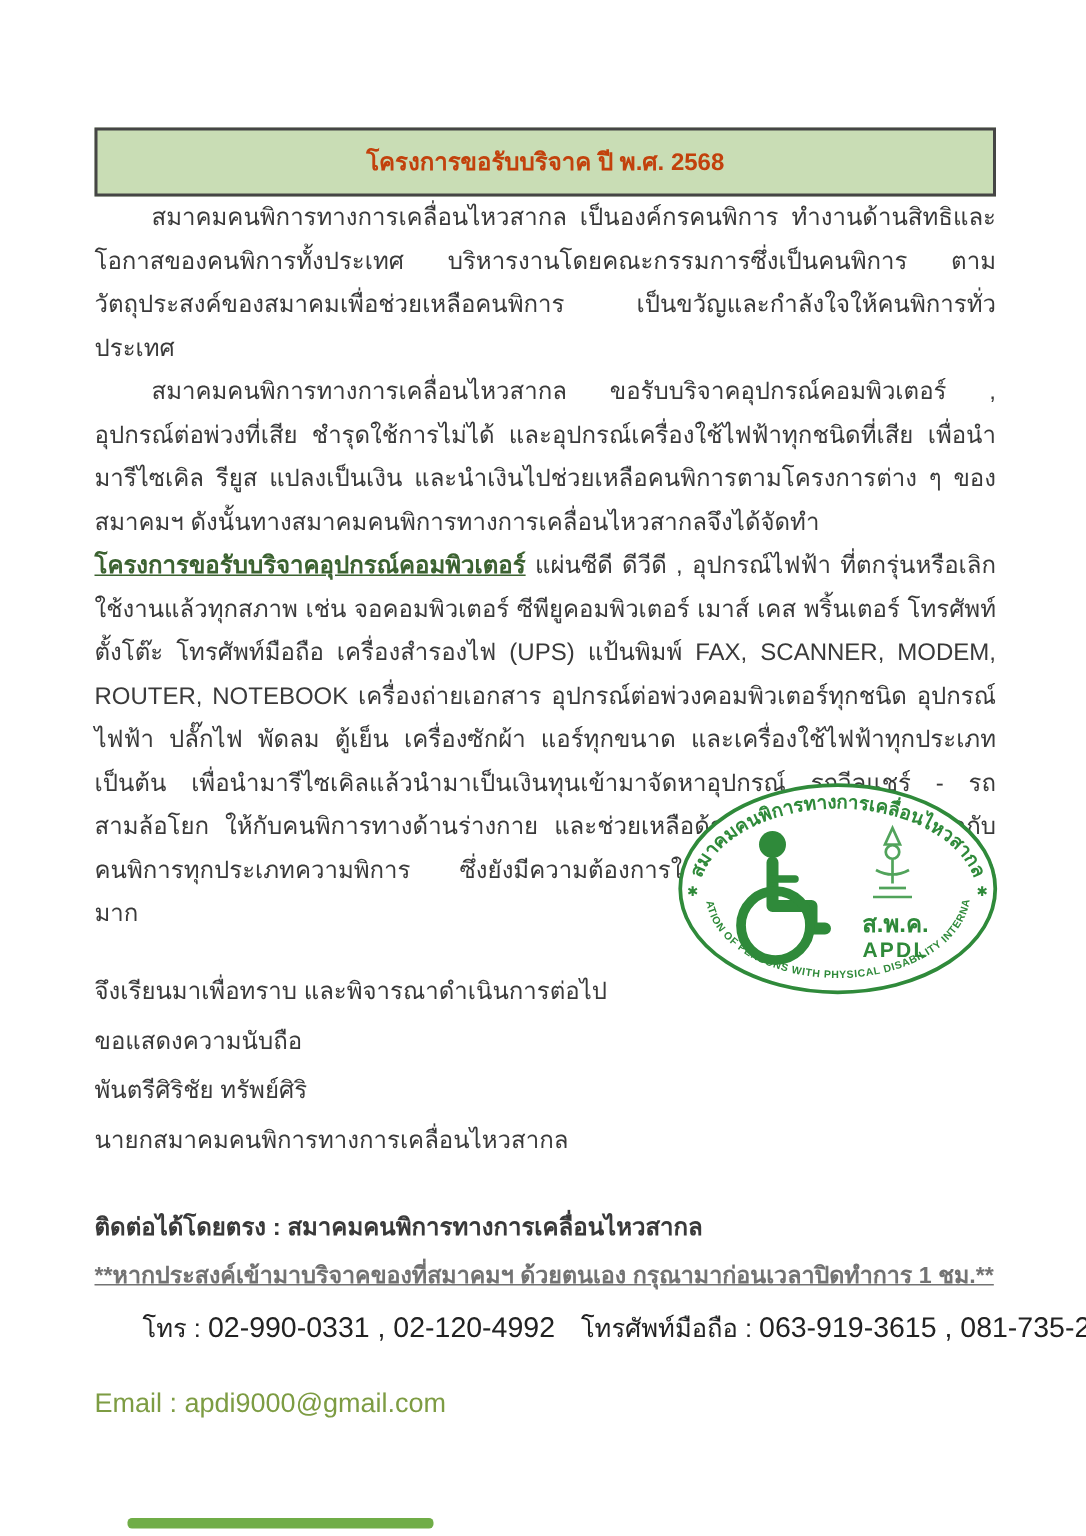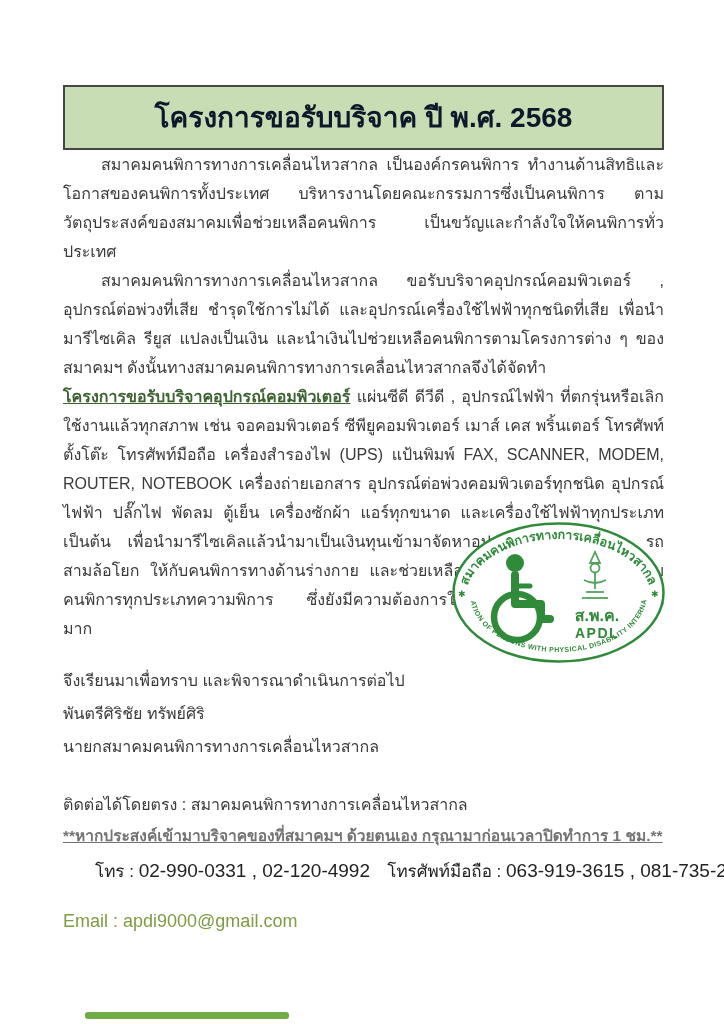--- a/index.html
+++ b/index.html
@@ -7,32 +7,32 @@
   .page {
     position:relative; width:724px; height:1024px; background:#ffffff;
     font-family:"Liberation Sans","DejaVu Sans",sans-serif;
     color:#3a3a3a; overflow:hidden;
   }
   .content { position:absolute; left:63px; top:85px; width:601px; }
   .header-box {
     box-sizing:border-box; width:100%; border:2px solid #454545;
     background:#c9ddb5; text-align:center; padding:8px 0 9px 0;
   }
-  .header-box .title { font-size:28px; font-weight:bold; color:#0f172a; }
+  .header-box .title { font-size:16px; font-weight:bold; color:#c2410c; }
   p.body-par {
     margin:0; font-size:16px; line-height:29px; text-align:justify;
     color:#3a3a3a;
   }
   .p1 { margin-top:11px; text-indent:38px; }
   .p2 { margin-top:14px; text-indent:38px; }
   .p3 { margin-top:9px; }
   .project-link { color:#3c6231; text-decoration:underline; font-weight:bold; }
   .signoff { margin-top:21px; font-size:16px; line-height:33px; color:#3a3a3a; }
   .signoff div { white-space:nowrap; }
-  .contact { margin-top:27px; font-size:16px; line-height:30px; color:#3a3a3a; }
+  .contact { margin-top:27px; font-size:16px; line-height:30px; color:#3a3a3a;font-weight:bold; }
   .contact div { white-space:nowrap; }
   .warning {
     margin-top:3px; font-size:15.5px; font-weight:bold; color:#737373;
     text-decoration:underline; white-space:nowrap;
   }
   .phone-line { margin-top:9px; font-size:19px; color:#222; white-space:nowrap; }
   .phone-line .lbl { font-size:17px;margin-left:32px; }
   .email-line { margin-top:27px; font-size:18px; color:#7d9c43; }
   .logo-wrap { position:absolute; left:449px; top:518px; width:219px; height:149px; }
   .bottom-bar {
@@ -51,20 +51,21 @@
     </div>
 
     <p class="body-par p1">สมาคมคนพิการทางการเคลื่อนไหวสากล เป็นองค์กรคนพิการ ทำงานด้านสิทธิและโอกาสของคนพิการทั้งประเทศ บริหารงานโดยคณะกรรมการซึ่งเป็นคนพิการ ตามวัตถุประสงค์ของสมาคมเพื่อช่วยเหลือคนพิการ เป็นขวัญและกำลังใจให้คนพิการทั่วประเทศ</p>
 
     <p class="body-par p2">สมาคมคนพิการทางการเคลื่อนไหวสากล ขอรับบริจาคอุปกรณ์คอมพิวเตอร์ , อุปกรณ์ต่อพ่วงที่เสีย ชำรุดใช้การไม่ได้ และอุปกรณ์เครื่องใช้ไฟฟ้าทุกชนิดที่เสีย เพื่อนำมารีไซเคิล รียูส แปลงเป็นเงิน และนำเงินไปช่วยเหลือคนพิการตามโครงการต่าง ๆ ของสมาคมฯ ดังนั้นทางสมาคมคนพิการทางการเคลื่อนไหวสากลจึงได้จัดทำ</p>
 
     <p class="body-par p3"><span class="project-link">โครงการขอรับบริจาคอุปกรณ์คอมพิวเตอร์</span><span>  แผ่นซีดี ดีวีดี , อุปกรณ์ไฟฟ้า ที่ตกรุ่นหรือเลิกใช้งานแล้วทุกสภาพ เช่น จอคอมพิวเตอร์ ซีพียูคอมพิวเตอร์ เมาส์ เคส พริ้นเตอร์ โทรศัพท์ตั้งโต๊ะ โทรศัพท์มือถือ เครื่องสำรองไฟ (UPS) แป้นพิมพ์ FAX, SCANNER, MODEM, ROUTER, NOTEBOOK เครื่องถ่ายเอกสาร อุปกรณ์ต่อพ่วงคอมพิวเตอร์ทุกชนิด อุปกรณ์ไฟฟ้า ปลั๊กไฟ พัดลม ตู้เย็น เครื่องซักผ้า แอร์ทุกขนาด และเครื่องใช้ไฟฟ้าทุกประเภท เป็นต้น เพื่อนำมารีไซเคิลแล้วนำมาเป็นเงินทุนเข้ามาจัดหาอุปกรณ์ รถวีลแชร์ - รถสามล้อโยก ให้กับคนพิการทางด้านร่างกาย และช่วยเหลือด้านเครื่องอุปโภค บริโภคกับคนพิการทุกประเภทความพิการ ซึ่งยังมีความต้องการให้สังคมช่วยเหลืออีกเป็นจำนวนมาก</span></p>
 
     <div class="signoff">
       <div>จึงเรียนมาเพื่อทราบ และพิจารณาดำเนินการต่อไป</div>
+      <div>ขอแสดงความนับถือ</div>
       <div>พันตรีศิริชัย ทรัพย์ศิริ</div>
       <div>นายกสมาคมคนพิการทางการเคลื่อนไหวสากล</div>
     </div>
 
     <div class="contact">
       <div>ติดต่อได้โดยตรง : สมาคมคนพิการทางการเคลื่อนไหวสากล</div>
     </div>
 
     <div class="warning">**หากประสงค์เข้ามาบริจาคของที่สมาคมฯ ด้วยตนเอง กรุณามาก่อนเวลาปิดทำการ 1 ชม.**</div>
 

